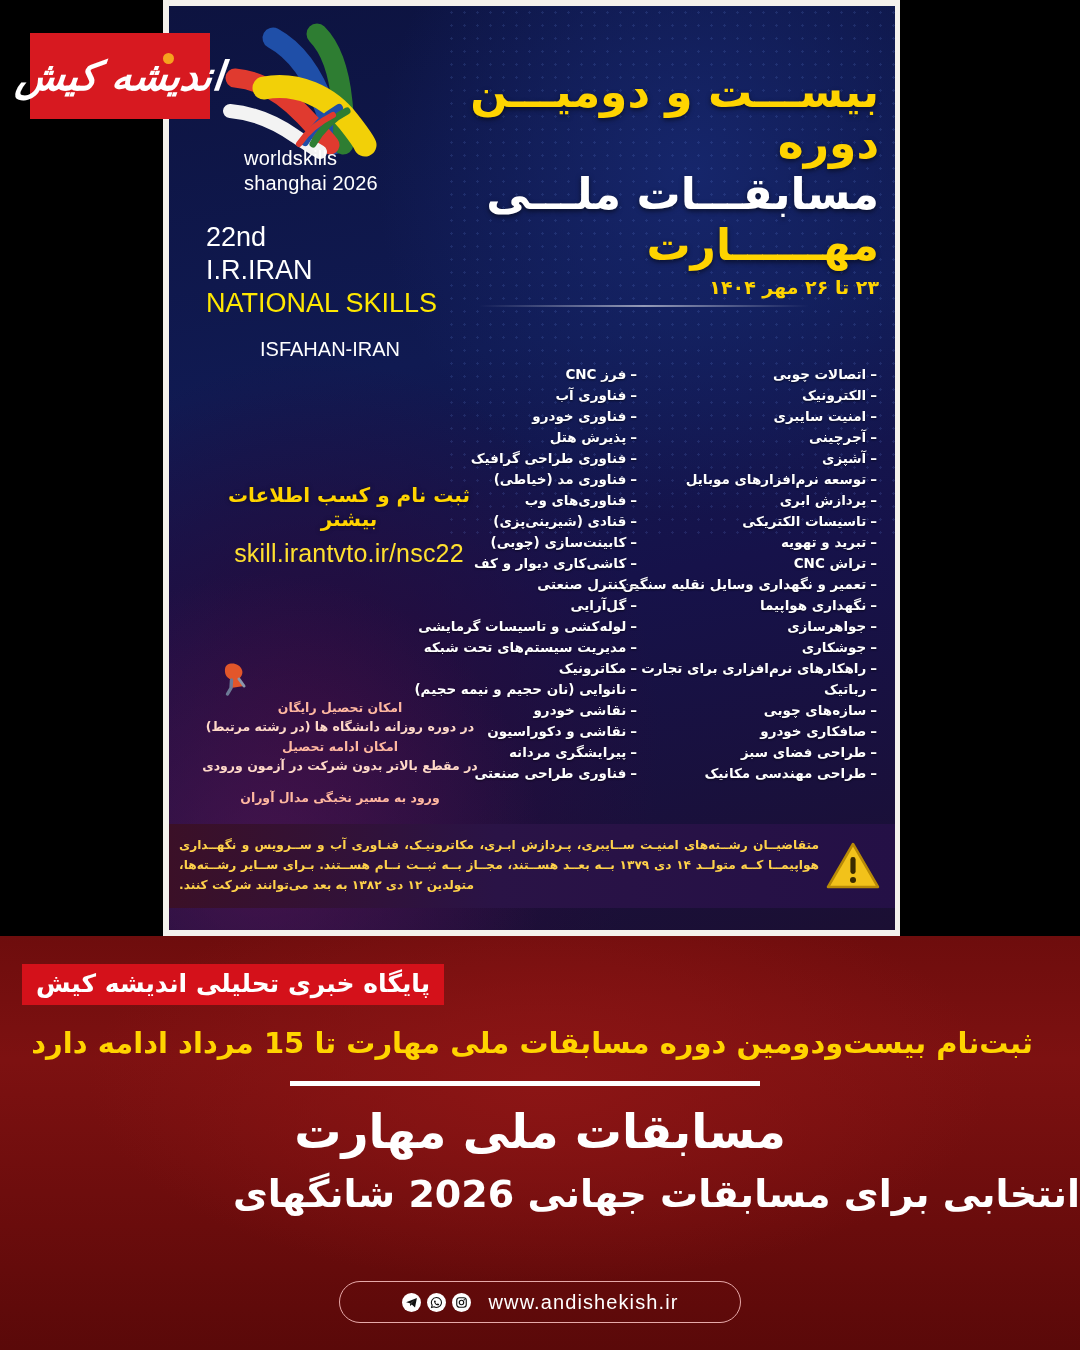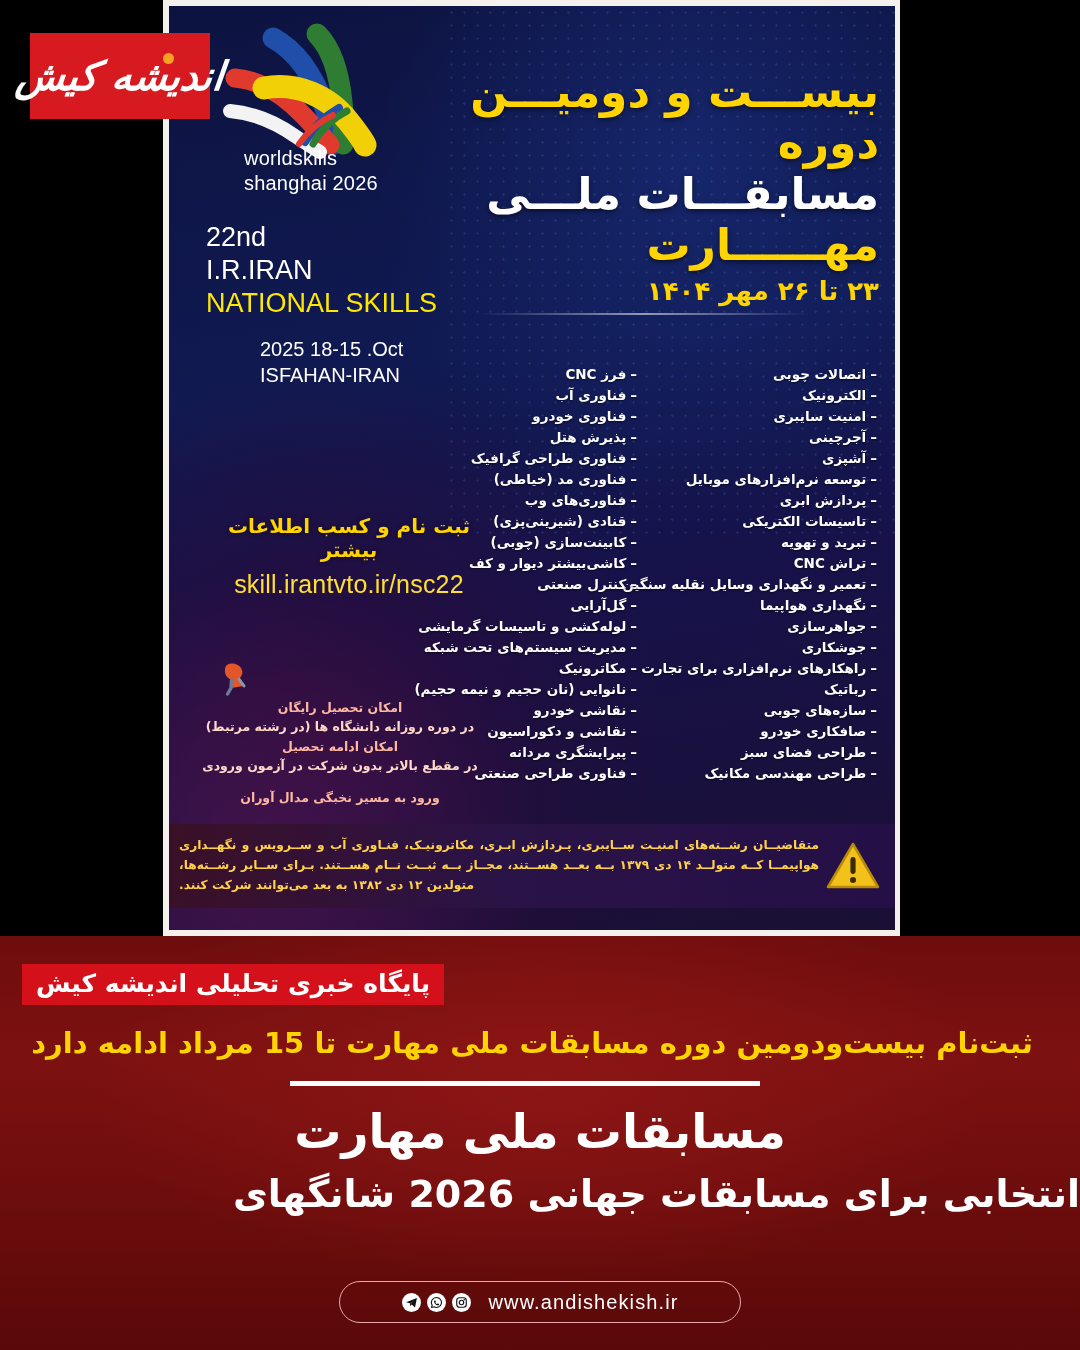--- a/index.html
+++ b/index.html
@@ -75,21 +75,21 @@
     position:absolute;left:37px;top:215px;width:300px;
     direction:ltr;text-align:left;
     font-family:"Liberation Sans",sans-serif;
   }
   #en-block .l1,#en-block .l2{color:#ffffff;font-size:27px;line-height:1.22;}
   #en-block .l3,#en-block .l4{color:#ffe800;font-size:27px;line-height:1.22;}
   #en-block .dates{margin-top:16px;margin-left:54px;color:#ffffff;font-size:20px;line-height:1.3;}
 
   
   #register{
-    position:absolute;left:30px;top:508px;width:300px;text-align:center;
+    position:absolute;left:30px;top:477px;width:300px;text-align:center;
   }
   #register .fa{
     color:#ffd400;font-size:20px;font-weight:700;direction:rtl;
     text-shadow:0 0 4px rgba(0,0,0,.5);
   }
   #register .url{
     margin-top:8px;color:#ffe02e;font-size:25px;direction:ltr;
     font-family:"Liberation Sans",sans-serif;letter-spacing:.2px;
   }
 
@@ -201,30 +201,29 @@
       <div id="ws-words">
         <div>worldskills</div>
         <div>shanghai 2026</div>
       </div>
 
       <div id="en-block">
         <div class="l1">22nd</div>
         <div class="l2">I.R.IRAN</div>
         <div class="l3">NATIONAL SKILLS</div>
         <div class="dates">
-          <div>2025 18-15 .Oct</div>
           <div>ISFAHAN-IRAN</div>
         </div>
       </div>
 
       <div style="position:absolute;right:16px;top:60px;width:430px;direction:rtl;text-align:right;">
         <div style="color:#ffd400;font-size:44px;font-weight:700;line-height:1.16;text-shadow:0 2px 5px rgba(0,0,0,.55);">بیســـت و دومیـــن دوره</div>
         <div style="color:#ffffff;font-size:44px;font-weight:700;line-height:1.16;text-shadow:0 2px 5px rgba(0,0,0,.55);">مسابقـــات ملـــی</div>
         <div style="color:#ffd400;font-size:44px;font-weight:700;line-height:1.16;text-shadow:0 2px 5px rgba(0,0,0,.55);">مهــــــارت</div>
-        <div style="color:#ffd400;font-size:26px;font-weight:700;margin-top:6px;">۲۳ تا ۲۶ مهر ۱۴۰۴</div>
+        <div style="color:#ffd400;font-size:19px;font-weight:700;margin-top:6px;">۲۳ تا ۲۶ مهر ۱۴۰۴</div>
         <div style="margin-top:7px;height:2px;width:330px;margin-right:auto;margin-left:30px;
                     background:linear-gradient(90deg,rgba(255,255,255,0) 0%,rgba(255,255,255,.55) 50%,rgba(255,255,255,0) 100%);"></div>
       </div>
 
       <div id="register">
         <div class="fa">ثبت نام و کسب اطلاعات بیشتر</div>
         <div class="url">skill.irantvto.ir/nsc22</div>
       </div>
 
       <div id="pin">
@@ -269,21 +268,21 @@
       <div id="col-mid" class="skills-col">
           <div class="skill-item"><span class="dash">–</span><span>فرز CNC</span></div>
           <div class="skill-item"><span class="dash">–</span><span>فناوری آب</span></div>
           <div class="skill-item"><span class="dash">–</span><span>فناوری خودرو</span></div>
           <div class="skill-item"><span class="dash">–</span><span>پذیرش هتل</span></div>
           <div class="skill-item"><span class="dash">–</span><span>فناوری طراحی گرافیک</span></div>
           <div class="skill-item"><span class="dash">–</span><span>فناوری مد (خیاطی)</span></div>
           <div class="skill-item"><span class="dash">–</span><span>فناوری‌های وب</span></div>
           <div class="skill-item"><span class="dash">–</span><span>قنادی (شیرینی‌پزی)</span></div>
           <div class="skill-item"><span class="dash">–</span><span>کابینت‌سازی (چوبی)</span></div>
-          <div class="skill-item"><span class="dash">–</span><span>کاشی‌بیشتر دیوار و کف</span></div>
+          <div class="skill-item"><span class="dash">–</span><span>کاشی‌کاری دیوار و کف</span></div>
           <div class="skill-item"><span class="dash">–</span><span>کنترل صنعتی</span></div>
           <div class="skill-item"><span class="dash">–</span><span>گل‌آرایی</span></div>
           <div class="skill-item"><span class="dash">–</span><span>لوله‌کشی و تاسیسات گرمایشی</span></div>
           <div class="skill-item"><span class="dash">–</span><span>مدیریت سیستم‌های تحت شبکه</span></div>
           <div class="skill-item"><span class="dash">–</span><span>مکاترونیک</span></div>
           <div class="skill-item"><span class="dash">–</span><span>نانوایی (نان حجیم و نیمه حجیم)</span></div>
           <div class="skill-item"><span class="dash">–</span><span>نقاشی خودرو</span></div>
           <div class="skill-item"><span class="dash">–</span><span>نقاشی و دکوراسیون</span></div>
           <div class="skill-item"><span class="dash">–</span><span>پیرایشگری مردانه</span></div>
           <div class="skill-item"><span class="dash">–</span><span>فناوری طراحی صنعتی</span></div>

